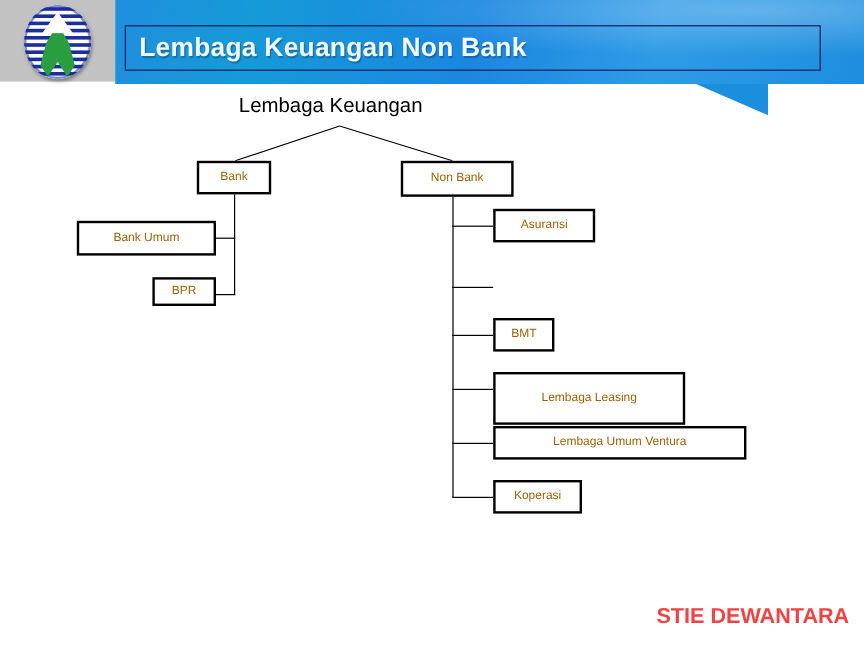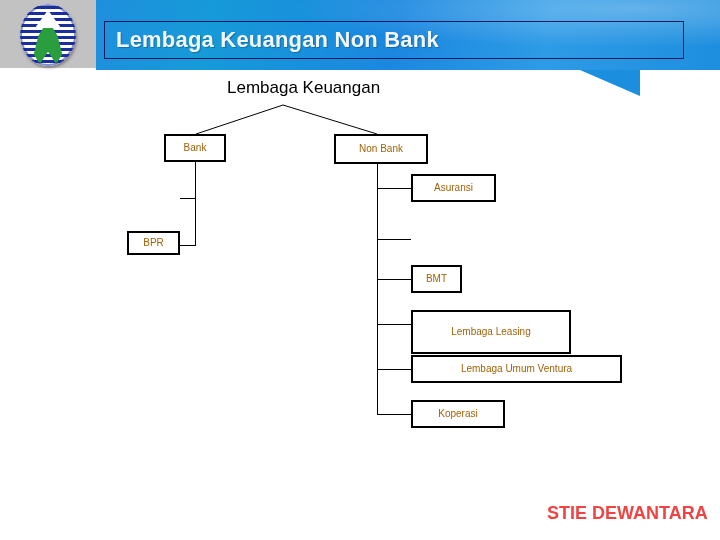--- a/index.html
+++ b/index.html
@@ -105,45 +105,46 @@
   </div>
 </div>
 
 <div id="header-band"></div>
 <div id="header-tail"></div>
 <div id="title-box"></div>
 <div id="title-text">Lembaga Keuangan Non Bank</div>
 
 <div id="diagram">
 
-  <div class="root-label" style="left:199px;top:78px;margin-left:28px;">Lembaga Keuangan</div>
+  <div class="root-label" style="left:199px;top:78px;">Lembaga Keuangan</div>
 
   <svg id="svg-vee">
     <line x1="283" y1="105" x2="196" y2="134" stroke="#000" stroke-width="1"></line>
     <line x1="283" y1="105" x2="377" y2="134" stroke="#000" stroke-width="1"></line>
   </svg>
 
   <div class="node" style="left:164px;top:134px;width:62px;height:28px;">Bank</div>
   <div class="node" style="left:334px;top:134px;width:94px;height:30px;">Non Bank</div>
 
   <div class="ln ln-v" style="left:195px;top:162px;height:84px;"></div>
   <div class="ln ln-h" style="left:180px;top:198px;width:16px;"></div>
   <div class="ln ln-h" style="left:180px;top:245px;width:16px;"></div>
 
+  <div class="node" style="left:64px;top:184px;width:116px;height:29px;">Bank Umum</div>
   <div class="node" style="left:127px;top:231px;width:53px;height:24px;">BPR</div>
 
   <div class="ln ln-v" style="left:377px;top:164px;height:251px;"></div>
 
   <div class="ln ln-h" style="left:377px;top:188px;width:34px;"></div>
   <div class="ln ln-h" style="left:377px;top:239px;width:34px;"></div>
   <div class="ln ln-h" style="left:377px;top:279px;width:34px;"></div>
   <div class="ln ln-h" style="left:377px;top:324px;width:34px;"></div>
   <div class="ln ln-h" style="left:377px;top:369px;width:34px;"></div>
   <div class="ln ln-h" style="left:377px;top:414px;width:34px;"></div>
 
   <div class="node" style="left:411px;top:174px;width:85px;height:28px;">Asuransi</div>
   <div class="node" style="left:411px;top:265px;width:51px;height:28px;">BMT</div>
   <div class="node" style="left:411px;top:310px;width:160px;height:44px;">Lembaga Leasing</div>
   <div class="node" style="left:411px;top:355px;width:211px;height:28px;">Lembaga Umum Ventura</div>
-  <div class="node" style="left:411px;top:400px;width:94px;height:28px;">Koperasi</div>
+  <div class="node" style="left:411px;top:400px;width:74px;height:28px;">Koperasi</div>
 </div>
 
 <div id="footer-brand">STIE DEWANTARA</div>
 
 </body></html>

